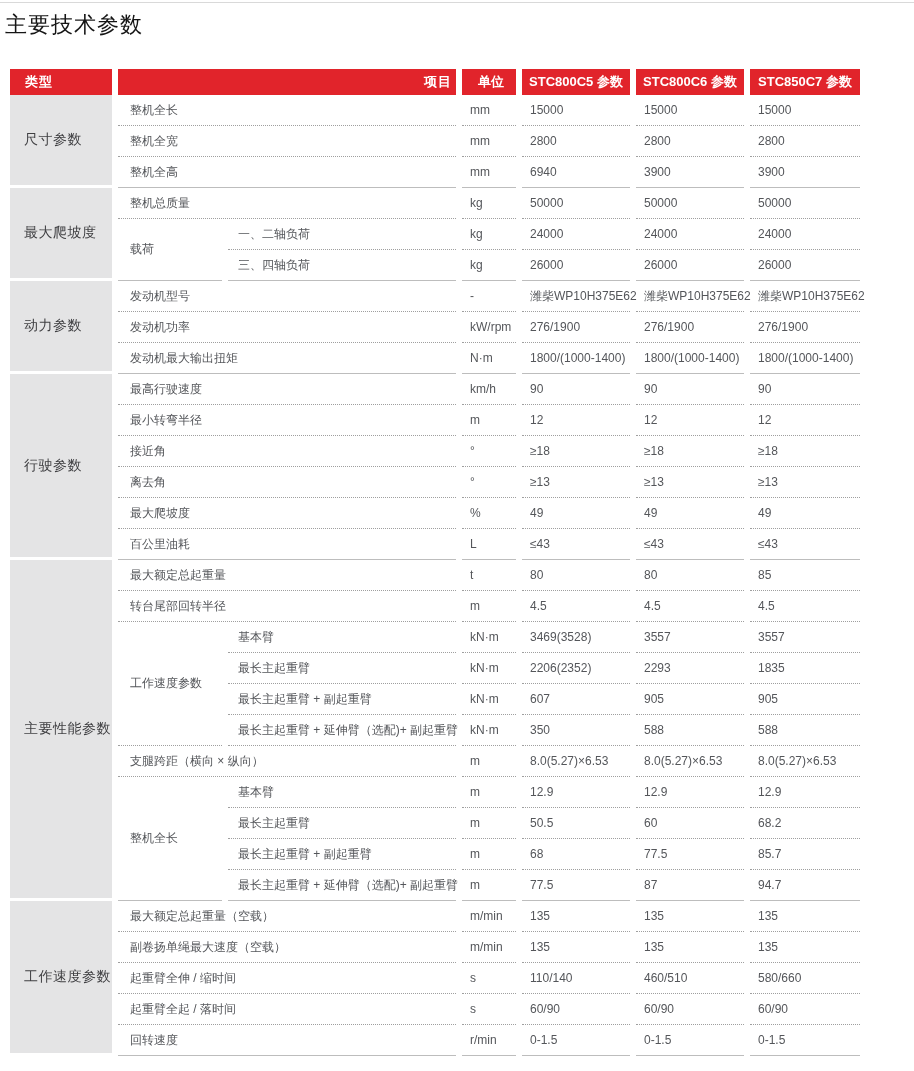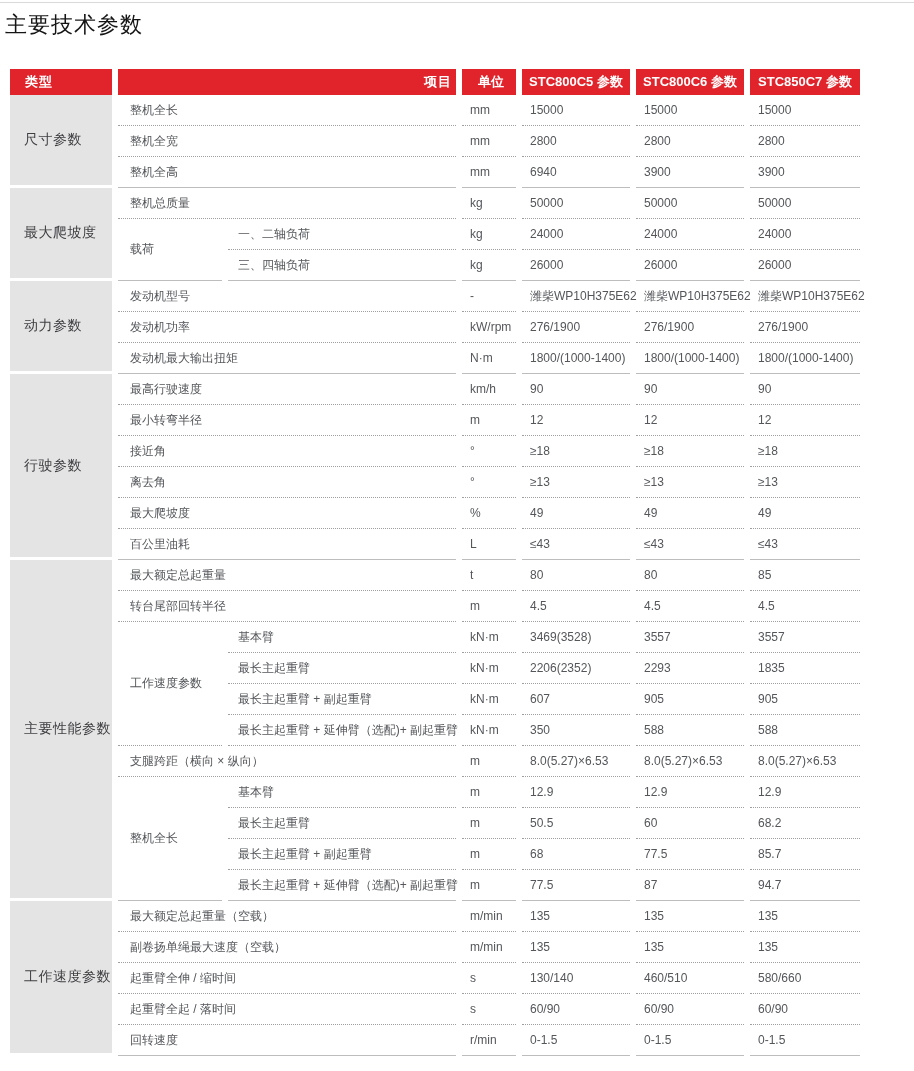--- a/index.html
+++ b/index.html
@@ -270,21 +270,21 @@
       <tr>
         <td class="item dotted" colspan="2">副卷扬单绳最大速度（空载）</td>
         <td class="unit dotted">m/min</td>
         <td class="val dotted">135</td>
         <td class="val dotted">135</td>
         <td class="val dotted">135</td>
       </tr>
       <tr>
         <td class="item dotted" colspan="2">起重臂全伸 / 缩时间</td>
         <td class="unit dotted">s</td>
-        <td class="val dotted">130/140</td>
+        <td class="val dotted">110/140</td>
         <td class="val dotted">460/510</td>
         <td class="val dotted">580/660</td>
       </tr>
       <tr>
         <td class="item dotted" colspan="2">起重臂全起 / 落时间</td>
         <td class="unit dotted">s</td>
         <td class="val dotted">60/90</td>
         <td class="val dotted">60/90</td>
         <td class="val dotted">60/90</td>
       </tr>

